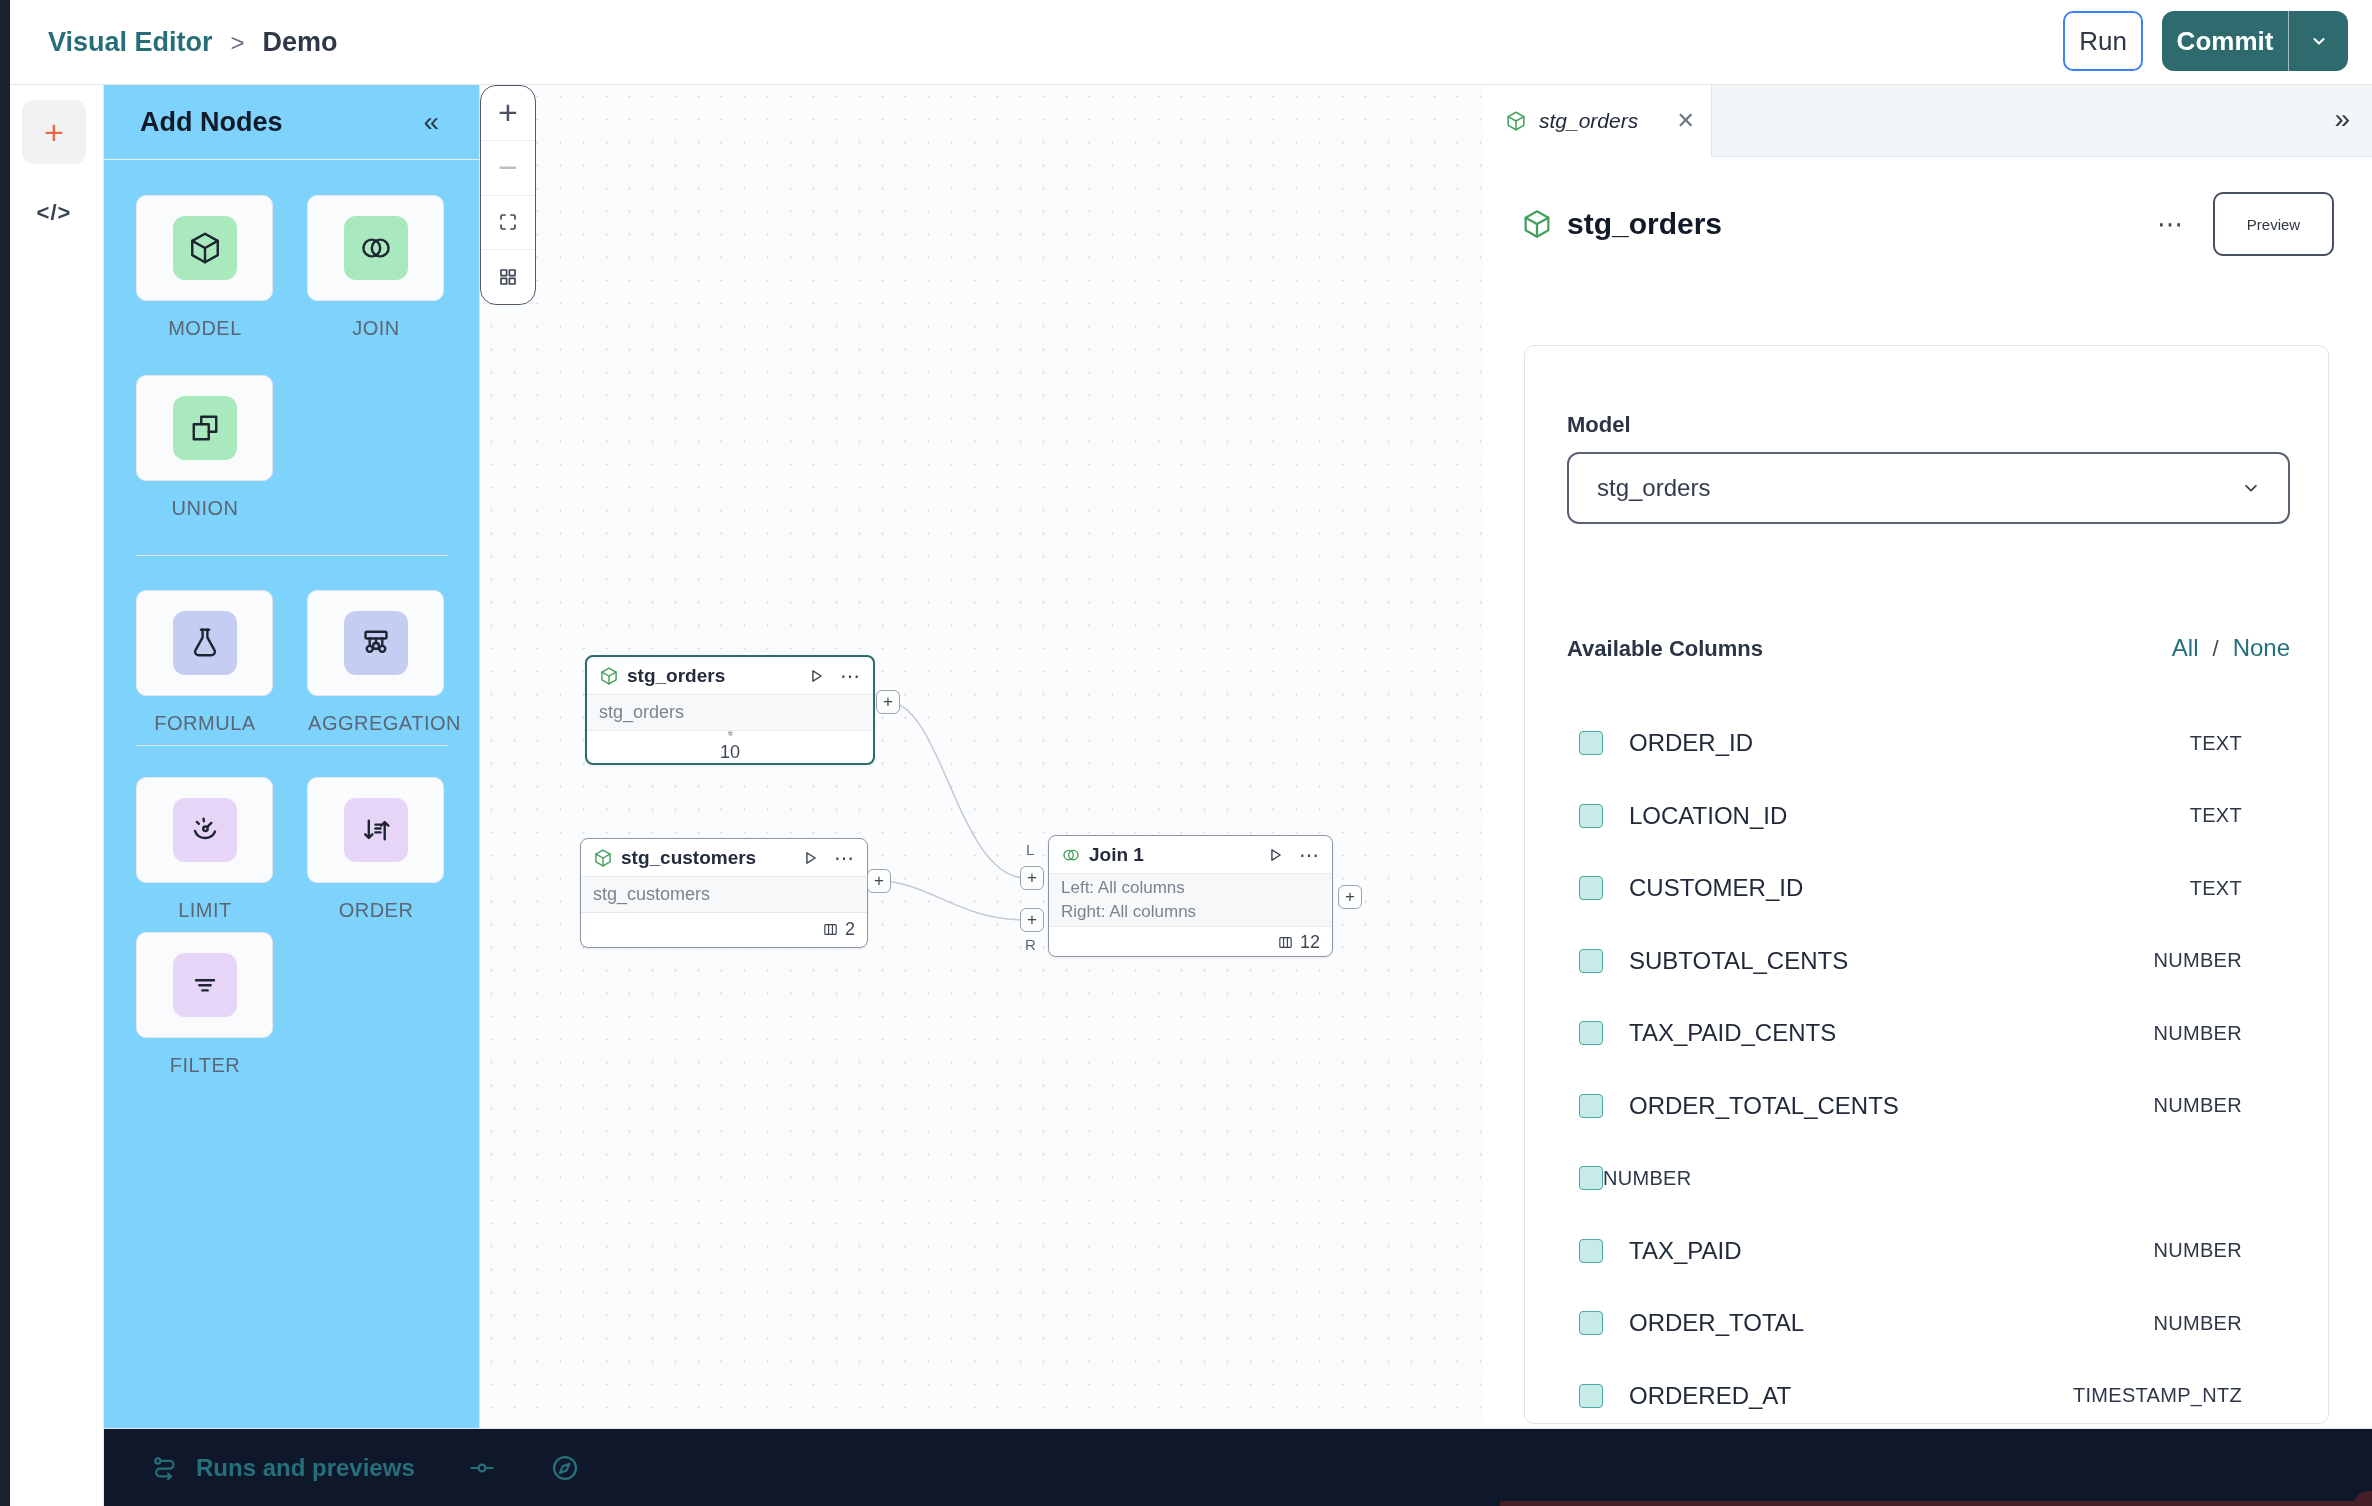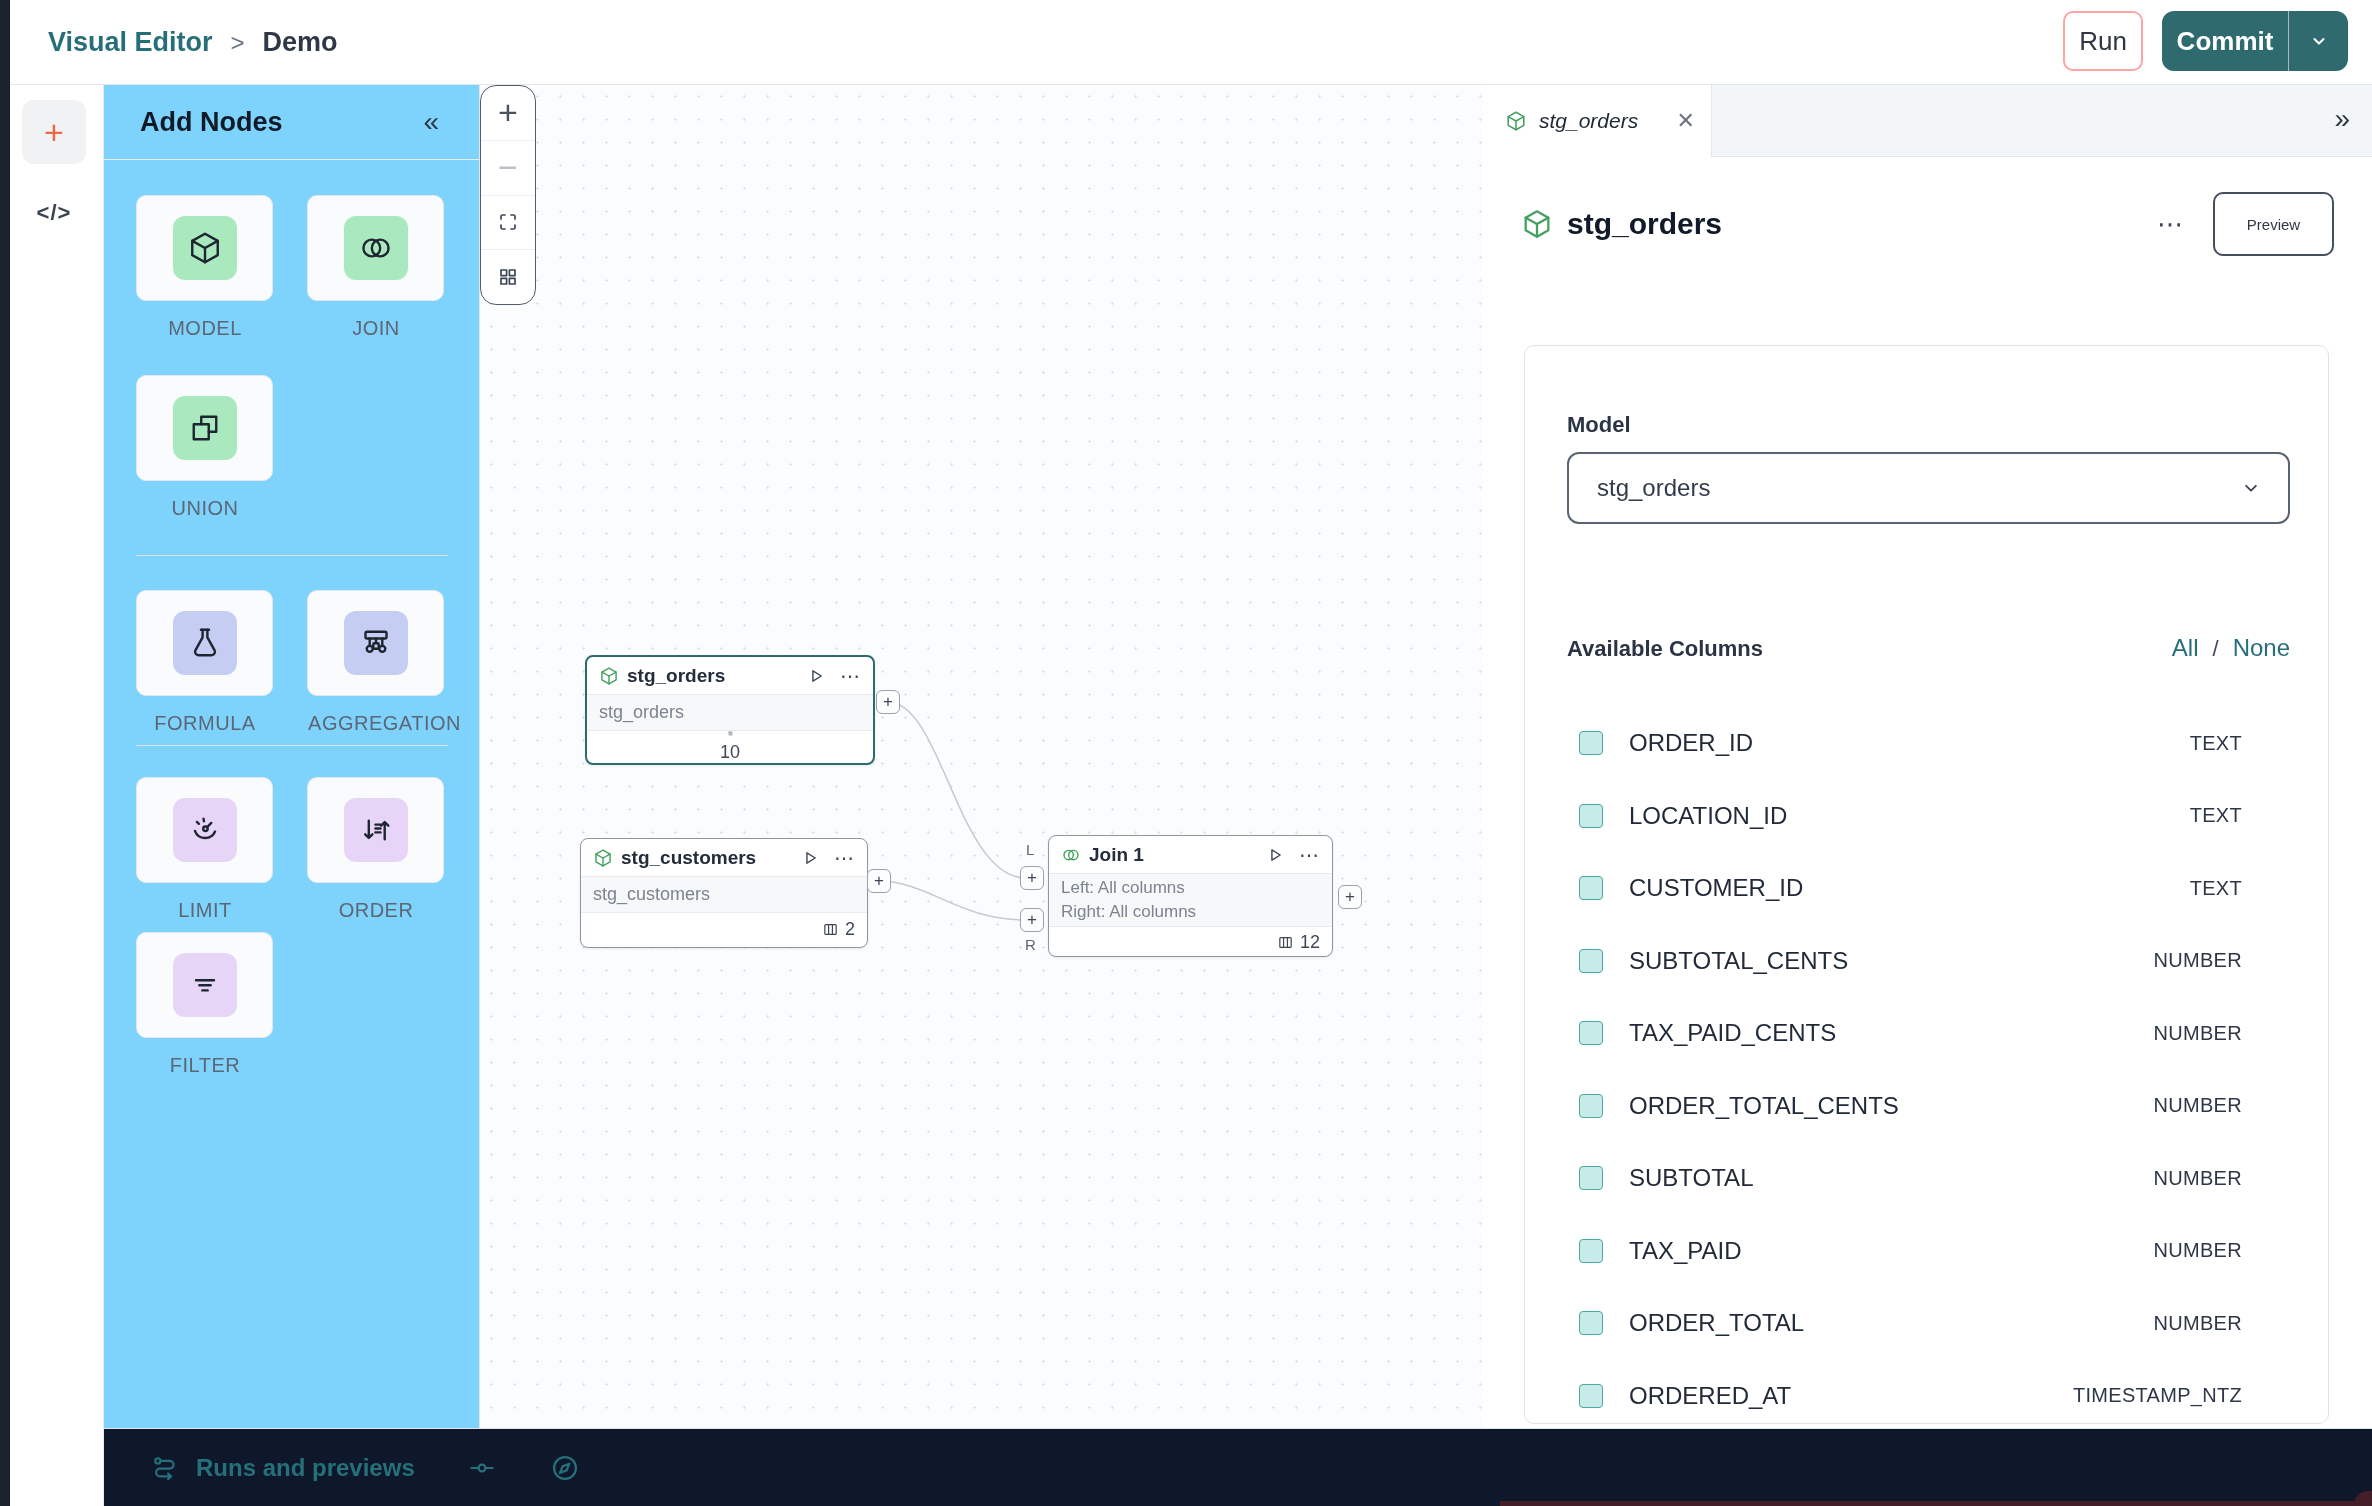--- a/index.html
+++ b/index.html
@@ -7,21 +7,21 @@
   body { font-family:"Liberation Sans", sans-serif; background:#fff; color:#202a39; position:relative; overflow:hidden; }
   .abs { position:absolute; }
 
   
   #edge-strip { left:0; top:0; width:10px; height:1506px; background:#1a2230; }
   #app-header { left:10px; top:0; right:0; height:85px; background:#fff; border-bottom:1px solid #e3e7ea; }
   #breadcrumb { left:38px; top:0; height:85px; display:flex; align-items:center; gap:18px; font-size:27px; font-weight:700; }
   .crumb-root { color:#276f78; cursor:pointer; }
   .crumb-sep { color:#6a7382; font-weight:400; font-size:24px; }
   .crumb-current { color:#2e3846; }
-  #run-btn { left:2053px; top:11px; width:80px; height:60px; border:2px solid #fca5a5; border-radius:10px; background:#fff; font-size:26px; color:#2f3744; display:flex; align-items:center; justify-content:center; cursor:pointer; }
+  #run-btn { left:2053px; top:11px; width:80px; height:60px; border:2px solid #3b82f6; border-radius:10px; background:#fff; font-size:26px; color:#2f3744; display:flex; align-items:center; justify-content:center; cursor:pointer; }
   #commit-group { left:2152px; top:11px; width:186px; height:60px; background:#2e6a6e; border-radius:12px; display:flex; color:#fff; }
   #commit-main { width:126px; display:flex; align-items:center; justify-content:center; font-size:26px; font-weight:600; cursor:pointer; }
   #commit-caret { width:60px; border-left:1px solid rgba(255,255,255,.55); display:flex; align-items:center; justify-content:center; cursor:pointer; }
 
   
   #icon-rail { left:10px; top:85px; width:94px; height:1421px; background:#fff; border-right:1px solid #e5e8ec; }
   #rail-add-btn { left:12px; top:15px; width:64px; height:64px; background:#f0f2f4; border-radius:12px; display:flex; align-items:center; justify-content:center; font-size:34px; color:#eb6a45; cursor:pointer; font-weight:400; }
   #rail-code-btn { left:12px; top:108px; width:64px; height:40px; display:flex; align-items:center; justify-content:center; font-size:22px; font-weight:700; color:#3a4352; letter-spacing:1px; cursor:pointer; }
 
   
@@ -413,21 +413,20 @@
         <span class="col-name">TAX_PAID_CENTS</span>
         <span class="col-type">NUMBER</span>
       </div>
       <div class="col-row">
         <span class="col-check"></span>
         <span class="col-name">ORDER_TOTAL_CENTS</span>
         <span class="col-type">NUMBER</span>
       </div>
       <div class="col-row">
         <span class="col-check"></span>
-        <span class="col-name">SUBTOTAL</span>
         <span class="col-type">NUMBER</span>
       </div>
       <div class="col-row">
         <span class="col-check"></span>
         <span class="col-name">TAX_PAID</span>
         <span class="col-type">NUMBER</span>
       </div>
       <div class="col-row">
         <span class="col-check"></span>
         <span class="col-name">ORDER_TOTAL</span>

